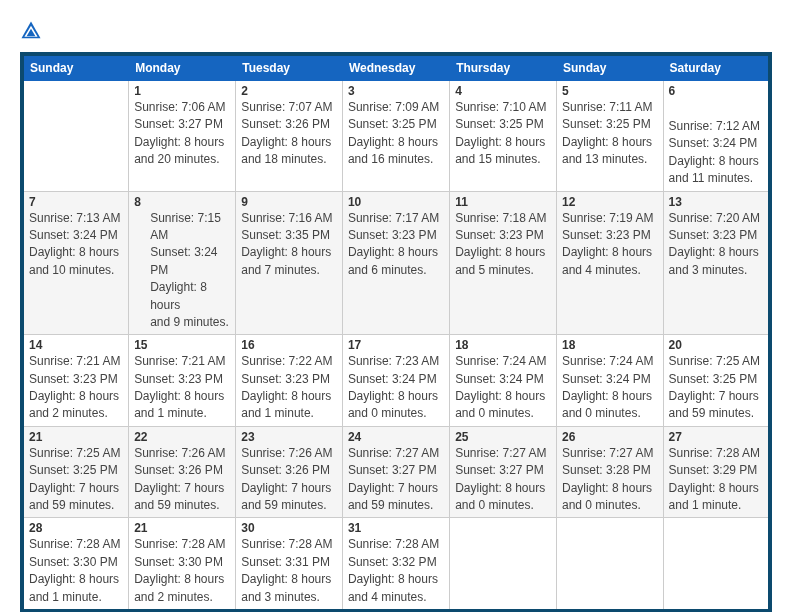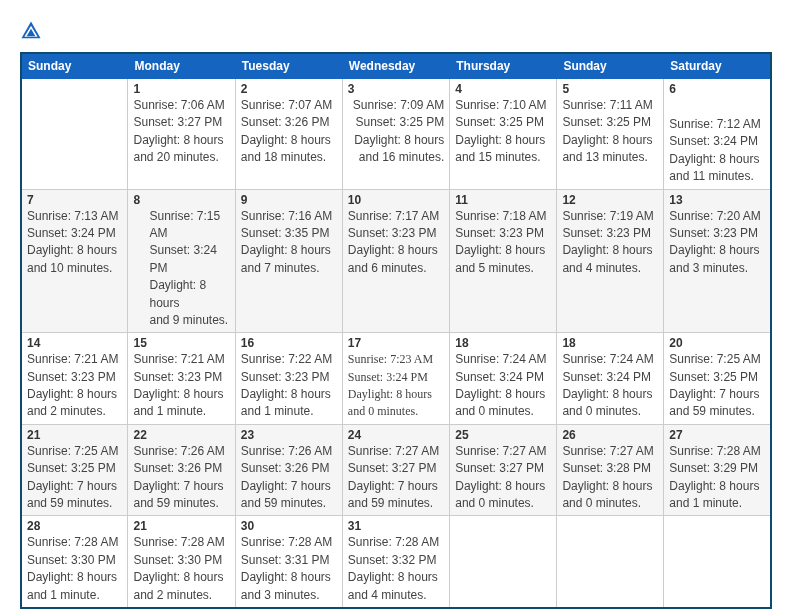--- a/index.html
+++ b/index.html
@@ -56,21 +56,21 @@
       color: #333;
       line-height: 1.1;
     }
     .location {
       font-size: 14px;
       color: #555;
     }
     .calendar {
       width: 100%;
       border-collapse: collapse;
-      border: 2px solid #0c4a6e;
+      border: 4px solid #0c4a6e;
     }
     .calendar th {
       background: #1565c0;
       color: #fff;
       font-size: 12px;
       font-weight: bold;
       padding: 5px 6px;
       text-align: left;
       border: 1px solid #1565c0;
     }
@@ -146,21 +146,21 @@
           </td>
           <td>
             <div class="day-num">2</div>
             <div class="day-info" style="white-space: pre-line;">Sunrise: 7:07 AM
 Sunset: 3:26 PM
 Daylight: 8 hours
 and 18 minutes.</div>
           </td>
           <td>
             <div class="day-num">3</div>
-            <div class="day-info" style="white-space: pre-line; text-align: right;">Sunrise: 7:09 AM
+            <div class="day-info" style="white-space: pre-line;">Sunrise: 7:09 AM
 Sunset: 3:25 PM
 Daylight: 8 hours
 and 16 minutes.</div>
           </td>
           <td>
             <div class="day-num">4</div>
             <div class="day-info" style="white-space: pre-line;">Sunrise: 7:10 AM
 Sunset: 3:25 PM
 Daylight: 8 hours
 and 15 minutes.</div>
@@ -248,21 +248,21 @@
           </td>
           <td>
             <div class="day-num">16</div>
             <div class="day-info" style="white-space: pre-line;">Sunrise: 7:22 AM
 Sunset: 3:23 PM
 Daylight: 8 hours
 and 1 minute.</div>
           </td>
           <td>
             <div class="day-num">17</div>
-            <div class="day-info" style="white-space: pre-line; font-family: Liberation Serif, serif;">Sunrise: 7:23 AM
+            <div class="day-info" style="white-space: pre-line;">Sunrise: 7:23 AM
 Sunset: 3:24 PM
 Daylight: 8 hours
 and 0 minutes.</div>
           </td>
           <td>
             <div class="day-num">18</div>
             <div class="day-info" style="white-space: pre-line;">Sunrise: 7:24 AM
 Sunset: 3:24 PM
 Daylight: 8 hours
 and 0 minutes.</div>

